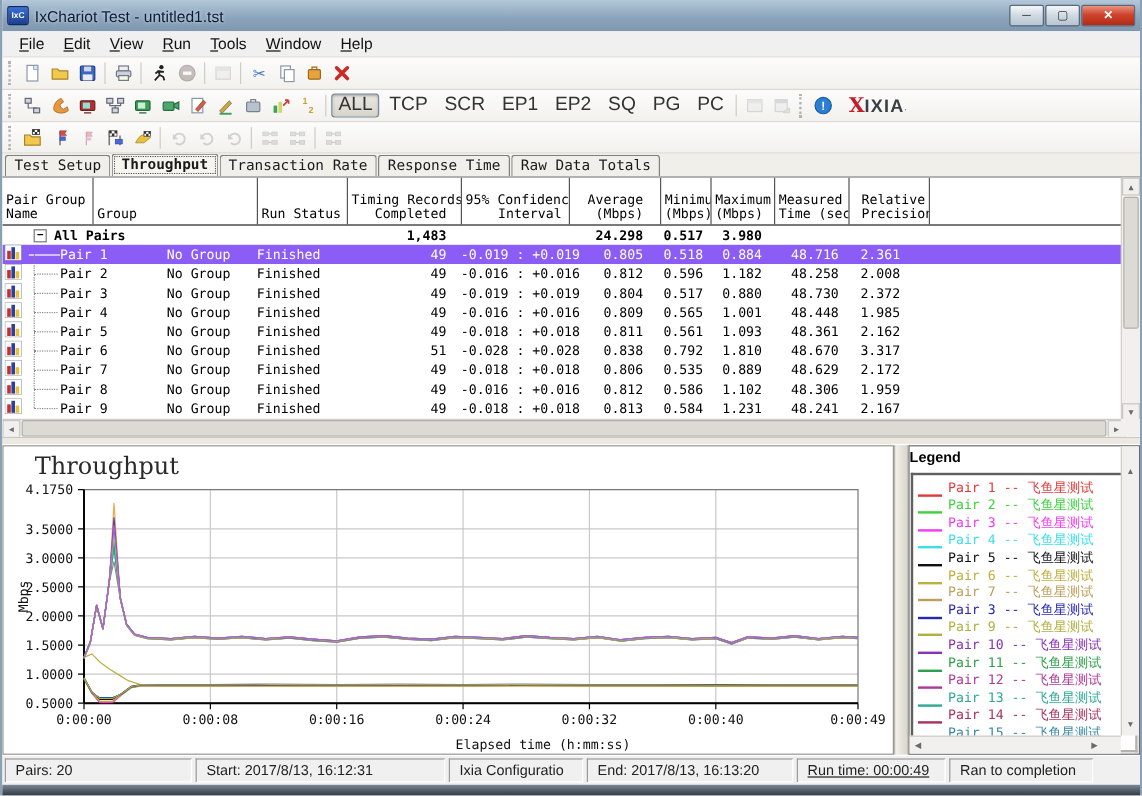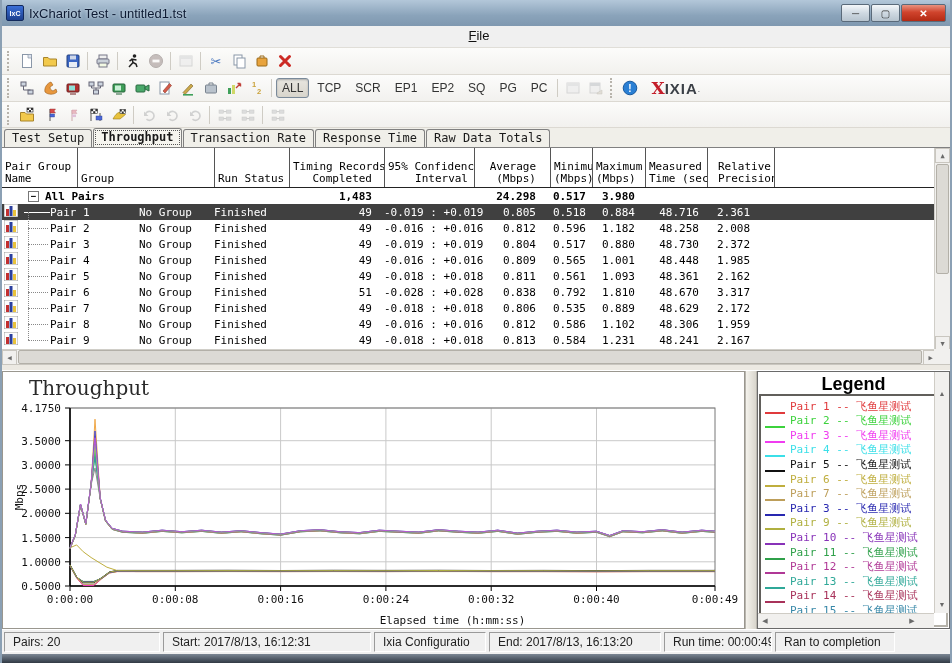--- a/index.html
+++ b/index.html
@@ -16,34 +16,34 @@
               border-radius:2px; margin-right:5px; }
   .title-text { font-size:13px; color:#0d1a33; text-shadow:0 0 3px #dce8f2; flex:1; }
   .winbtns { display:flex; }
   .winbtn { width:29px; height:18px; margin-left:1px; border:1px solid #5a6a7a; border-radius:2px;
             background:linear-gradient(#f4f7fa,#cfd9e2 50%,#b7c4cf); font-size:10px; color:#333;
             display:flex; align-items:center; justify-content:center; }
   .winbtn.close { width:45px; background:linear-gradient(#e9927f,#d0442d 45%,#b32a14); color:#fff; font-weight:bold; }
 
   
   .menubar { height:22px; background:#f0f0f0; display:flex; align-items:center; padding-left:6px;
-             border-bottom:1px solid #e0ded8; font-size:13px; color:#111;flex-direction:column; }
+             border-bottom:1px solid #e0ded8; font-size:13px; color:#111; }
   .menu-item { padding:2px 8px; }
 
   
   .toolbar { display:flex; align-items:center; background:linear-gradient(#fcfcfb,#f2f1ee);
              border-bottom:1px solid #dcd9d2; padding:1px 2px; }
   .tb1 { height:27px; } .tb2 { height:27px; } .tb3 { height:26px; }
   .grip { width:5px; height:20px; margin:0 3px; border-left:2px dotted #b8b4ac; }
   .tbtn { width:23px; height:22px; display:flex; align-items:center; justify-content:center; border-radius:2px; }
   .tbtn.disabled { opacity:.38; filter:grayscale(85%); }
   .tbtn svg { width:16px; height:16px; }
   .sep { width:1px; height:18px; background:#cfccc4; margin:0 3px; }
 
-  .viewbtn { height:20px; padding:0 5px; font-size:12px; color:#333; border:1px solid transparent;
+  .viewbtn { height:20px; padding:0 5px; font-size:16px; color:#333; border:1px solid transparent;
              border-radius:3px; display:flex; align-items:center; margin:0 1px; font-family:"Liberation Sans",sans-serif; }
   .viewbtn.active { border:1px solid #7a8a9a; background:linear-gradient(#e8e6e0,#d8d5cc); box-shadow:inset 0 1px 2px #aaa; }
   .brand { display:flex; align-items:baseline; margin-left:10px; }
   .brand .bx { color:#c41d2a; font-size:17px; font-weight:bold; font-family:"DejaVu Serif",serif; }
   .brand .bname { color:#3a3f46; font-size:15px; font-weight:bold; letter-spacing:1px; }
   .brand .breg { color:#3a3f46; font-size:7px; vertical-align:top; }
 
   
   .tabbar { height:19px; background:#f0efe9; display:flex; align-items:flex-end; padding-left:2px; }
   .tab { font-family:"DejaVu Sans Mono",monospace; font-size:12px; color:#1a1a1a;
@@ -59,21 +59,21 @@
         line-height:12px; white-space:nowrap; overflow:hidden; }
   .th:first-child { border-left:none; }
   .th.r { text-align:right; } .th.l { text-align:left; }
   .trow { display:flex; height:16px; align-items:center; }
   .trow .cell { white-space:nowrap; overflow:visible; }
   .c-group{width:137px;} .c-pg{width:75px;} .c-rs{width:75px;} .c-rec{width:95px; text-align:right; padding-right:12px;}
   .c-conf{width:90px; text-align:right; padding-right:6px;} .c-avg{width:76px; text-align:right; padding-right:14px;}
   .c-min{width:42px; text-align:right; padding-right:6px;} .c-max{width:53px; text-align:right; padding-right:10px;}
   .c-meas{width:62px; text-align:right; padding-right:8px;} .c-rel{width:67px; padding-left:10px;}
   .summary { font-weight:bold; }
-  .trow.selected { background:#404040; color:#fff; }
+  .trow.selected { background:#8b5cf6; color:#fff; }
   .gcell { display:flex; align-items:center; height:16px; }
   .expander { width:11px; height:11px; border:1px solid #777; background:#fff; color:#000; font-size:9px;
               line-height:9px; text-align:center; margin-left:26px; margin-right:6px; }
   .pairicon { width:14px; height:13px; margin-left:2px; }
   .treeline { width:22px; height:16px; position:relative; margin-left:10px; }
   .treeline.dash::before { content:""; position:absolute; left:0; top:-8px; bottom:8px; border-left:1px dotted #888; }
   .treeline.dash::after { content:""; position:absolute; left:0; top:8px; width:20px; border-top:1px dotted #888; }
   .treeline.solid::after { content:""; position:absolute; left:-4px; top:8px; width:26px; border-top:1px solid #fff; }
   .pairname { width:62px; }
 
@@ -87,21 +87,21 @@
   .corner { position:absolute; right:0; bottom:0; width:16px; height:15px; background:#f1f0ee; }
 
   .splitter-h { height:7px; background:#ece9e2; border-top:1px solid #c9c6bf; border-bottom:1px solid #fff; }
 
   
   .bottom { height:258px; display:flex; background:#ece9e2; }
   .chartpane { width:743px; background:#fff; border:1px solid #9a978f; position:relative; }
   .chart-title { font-family:"DejaVu Serif",serif; font-size:20px; color:#2a2a2a; padding:4px 0 0 26px; height:26px; }
   .vsplit { width:12px; background:linear-gradient(90deg,#f4f2ec,#d9d6cd); border-left:1px solid #b9b6ae; border-right:1px solid #b9b6ae; }
   .legendpane { flex:1; background:#fff; border:1px solid #6a6a6a; display:flex; flex-direction:column; position:relative; }
-  .legend-title { font-size:18px; font-weight:bold; color:#000; text-align:center; height:22px; padding-top:2px; }
+  .legend-title { font-size:12px; font-weight:bold; color:#000; height:22px; padding-top:2px; }
   .legend-list { flex:1; border:2px inset #b5b2aa; margin:0 1px 1px 1px; overflow:hidden; position:relative;
                  font-family:"DejaVu Sans Mono",monospace; font-size:11px; padding:3px 0 0 4px; }
   .legend-item { height:14.6px; display:flex; align-items:flex-end; white-space:nowrap; }
   .lg-swatch { width:20px; border-top:2px solid; margin-right:5px; }
   .lg-v { position:absolute; right:0; top:0; bottom:15px; width:15px; background:#f1f0ee; border-left:1px solid #cfccc5; }
   .lg-h { position:absolute; left:0; right:15px; bottom:0; height:15px; background:#f1f0ee; border-top:1px solid #cfccc5; display:flex; justify-content:space-between; }
   .arr { color:#6a6a6a; font-size:7px; width:14px; height:14px; display:flex; align-items:center; justify-content:center; }
 
   
   text.axis { font-family:"DejaVu Sans Mono",monospace; font-size:11px; fill:#111; }
@@ -859,17 +859,17 @@
         <div class="arr" style="margin-right:15px">▶</div>
       </div>
     </div>
   </div>
 
   <div class="statusbar" id="statusbar">
       <div class="status-seg" style="width: 156px;">Pairs: 20</div>
       <div class="status-seg" style="width: 208px;">Start: 2017/8/13, 16:12:31</div>
       <div class="status-seg" style="width: 112px;">Ixia Configuratio</div>
       <div class="status-seg" style="width: 172px;">End: 2017/8/13, 16:13:20</div>
-      <div class="status-seg" style="width: 108px;">Run time: 00:00:49</div>
+      <div class="status-seg" style="width: 124px; text-decoration: underline;">Run time: 00:00:49</div>
       <div class="status-seg" style="width: 120px;">Ran to completion</div>
     </div>
   <div class="bottomstrip"></div>
 </div>
 
 </body></html>

